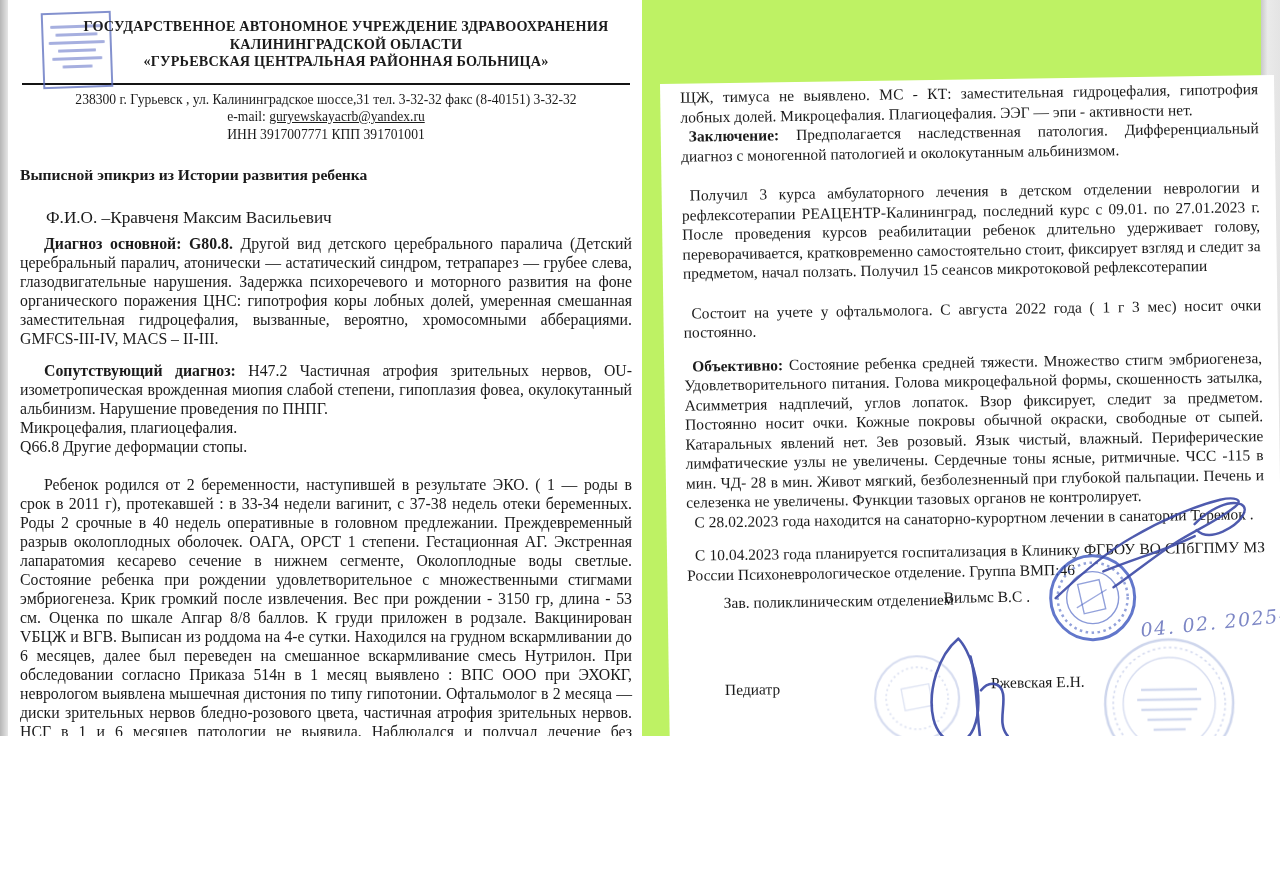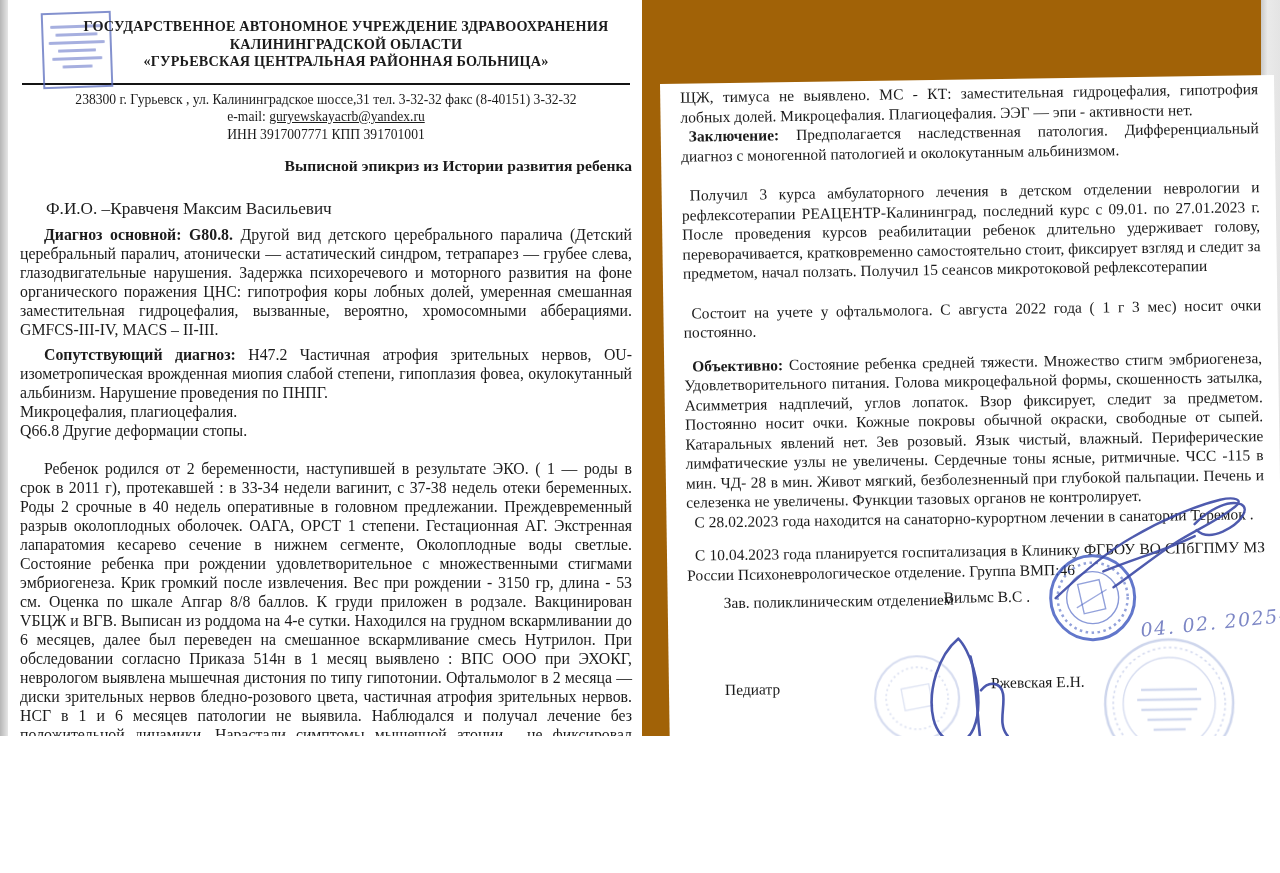--- a/index.html
+++ b/index.html
@@ -1,37 +1,37 @@
 <!DOCTYPE html>
 <html><head>
 <meta charset="utf-8">
 <style>
   html,body{margin:0;padding:0;background:#ffffff;}
-  .canvas{position:relative;width:1280px;height:736px;background:#a16207;overflow:hidden;
+  .canvas{position:relative;width:1280px;height:736px;background:#bef264;overflow:hidden;
           font-family:"Liberation Serif","DejaVu Serif",serif;color:#1b1b1b;}
 
   
   .edge-left{position:absolute;left:0;top:0;width:8px;height:873px;
              background:linear-gradient(to right,#b6b6b6,#e6e6e6);}
   .edge-right{position:absolute;left:1261px;top:0;width:19px;height:873px;
               background:linear-gradient(to right,#c9c9c9 0,#eaeaea 35%,#e4e4e4 100%);}
 
   
   .page-left{position:absolute;left:8px;top:0;width:634px;height:858px;background:#fff;
              padding:10px 10px 0 12px;box-sizing:border-box;overflow:hidden;}
   .corner-stamp{position:absolute;left:34px;top:12px;width:70px;height:76px;
                 border:2px solid rgba(90,108,190,.75);transform:rotate(-2deg);
                 padding:6px 4px;box-sizing:border-box;filter:blur(.4px);z-index:0;}
   .corner-stamp .r{height:3px;margin:5px auto;background:rgba(92,110,196,.55);border-radius:1px;}
   .org-header{position:relative;z-index:1;text-align:center;font-weight:bold;
               font-size:14.2px;line-height:17.5px;margin:8px 0 0 40px;letter-spacing:.2px;}
   .rule{height:2px;background:#141414;margin:12px 2px 6px 2px;}
   .addr{text-align:center;font-weight:normal;font-size:13.6px;line-height:17.5px;}
   .email-u{text-decoration:underline;}
-  .doc-title{text-align:right;font-weight:bold;font-size:15.6px;margin-top:14px;}
+  .doc-title{text-align:left;font-weight:bold;font-size:15.6px;margin-top:23px;}
   .fio-line{font-size:17.2px;margin-top:24px;padding-left:26px;}
   .pl-line{font-size:15.8px;line-height:19px;}
   .para{margin:0;font-size:15.8px;line-height:19px;text-align:justify;}
   .ind{text-indent:24px;}
   .sp{margin-top:19px;}
   .b{font-weight:bold;}
   .corner-shade{position:absolute;right:0;bottom:18px;width:96px;height:58px;
                 background:linear-gradient(295deg,#a4a4a4 0%,rgba(255,255,255,0) 62%);}
 
   
@@ -82,21 +82,21 @@
       <div>238300 г. Гурьевск , ул. Калининградское шоссе,31 тел. 3-32-32 факс (8-40151) 3-32-32</div>
       <div><span>e-mail:</span> <span class="email-u">guryewskayacrb@yandex.ru</span></div>
       <div>ИНН 3917007771  КПП 391701001</div>
     </div>
 
     <div class="doc-title">Выписной эпикриз из Истории развития ребенка</div>
     <div class="fio-line">Ф.И.О. –Кравченя Максим Васильевич</div>
 
     <p class="para ind" style="margin-top:6px"><span class="b">Диагноз основной: G80.8.</span><span>  Другой вид детского  церебрального паралича (Детский церебральный паралич, атонически — астатический синдром, тетрапарез — грубее слева, глазодвигательные нарушения. Задержка психоречевого и моторного развития на фоне органического поражения ЦНС: гипотрофия коры лобных долей, умеренная смешанная заместительная гидроцефалия, вызванные, вероятно, хромосомными абберациями. GMFCS-III-IV, MACS – II-III.</span></p>
 
-    <p class="para ind" style="margin-top:6px"><span class="b">Сопутствующий диагноз:</span><span>  Н47.2 Частичная атрофия зрительных нервов, OU-изометропическая врожденная миопия слабой степени, гипоплазия фовеа, окулокутанный альбинизм.  Нарушение проведения по ПНПГ.</span></p>
+    <p class="para ind" style="margin-top:13px"><span class="b">Сопутствующий диагноз:</span><span>  Н47.2 Частичная атрофия зрительных нервов, OU-изометропическая врожденная миопия слабой степени, гипоплазия фовеа, окулокутанный альбинизм.  Нарушение проведения по ПНПГ.</span></p>
 
     <div class="pl-line">Микроцефалия, плагиоцефалия.</div>
     <div class="pl-line">Q66.8 Другие деформации стопы.</div>
 
     <p class="para ind sp">Ребенок родился  от 2 беременности, наступившей в результате ЭКО. ( 1 — роды в срок в 2011 г), протекавшей : в 33-34 недели вагинит, с 37-38 недель отеки беременных. Роды 2 срочные в 40 недель оперативные в головном предлежании. Преждевременный разрыв околоплодных оболочек. ОАГА, ОРСТ 1 степени. Гестационная АГ. Экстренная лапаратомия кесарево сечение в нижнем сегменте, Околоплодные воды светлые. Состояние ребенка при рождении удовлетворительное с множественными стигмами эмбриогенеза. Крик громкий после извлечения. Вес при рождении - 3150 гр, длина - 53 см. Оценка по шкале Апгар 8/8 баллов. К груди приложен в родзале. Вакцинирован VБЦЖ и ВГВ. Выписан из роддома  на 4-е сутки. Находился на грудном вскармливании до 6 месяцев, далее был переведен на смешанное вскармливание смесь Нутрилон. При обследовании согласно Приказа 514н  в 1 месяц выявлено : ВПС ООО при ЭХОКГ, неврологом выявлена мышечная дистония по типу гипотонии. Офтальмолог в 2 месяца — диски зрительных нервов бледно-розового цвета, частичная атрофия зрительных нервов. НСГ в 1 и  6 месяцев патологии не выявила. Наблюдался и получал лечение без положительной динамики. Нарастали симптомы мышечной атонии , не фиксировал взгляд, не удерживал голову. Голову удерживает с 10 месяцев . В 11 месяцев находился на стац. лечении в ДОБ, где было рекомендовано оформление инвалидности и консультация генетика.    С декабря 2022 года имеет статус ребенок-инвалид.</p>
 
     <div class="corner-shade"></div>
   </div>
 
   <div class="page-right">

